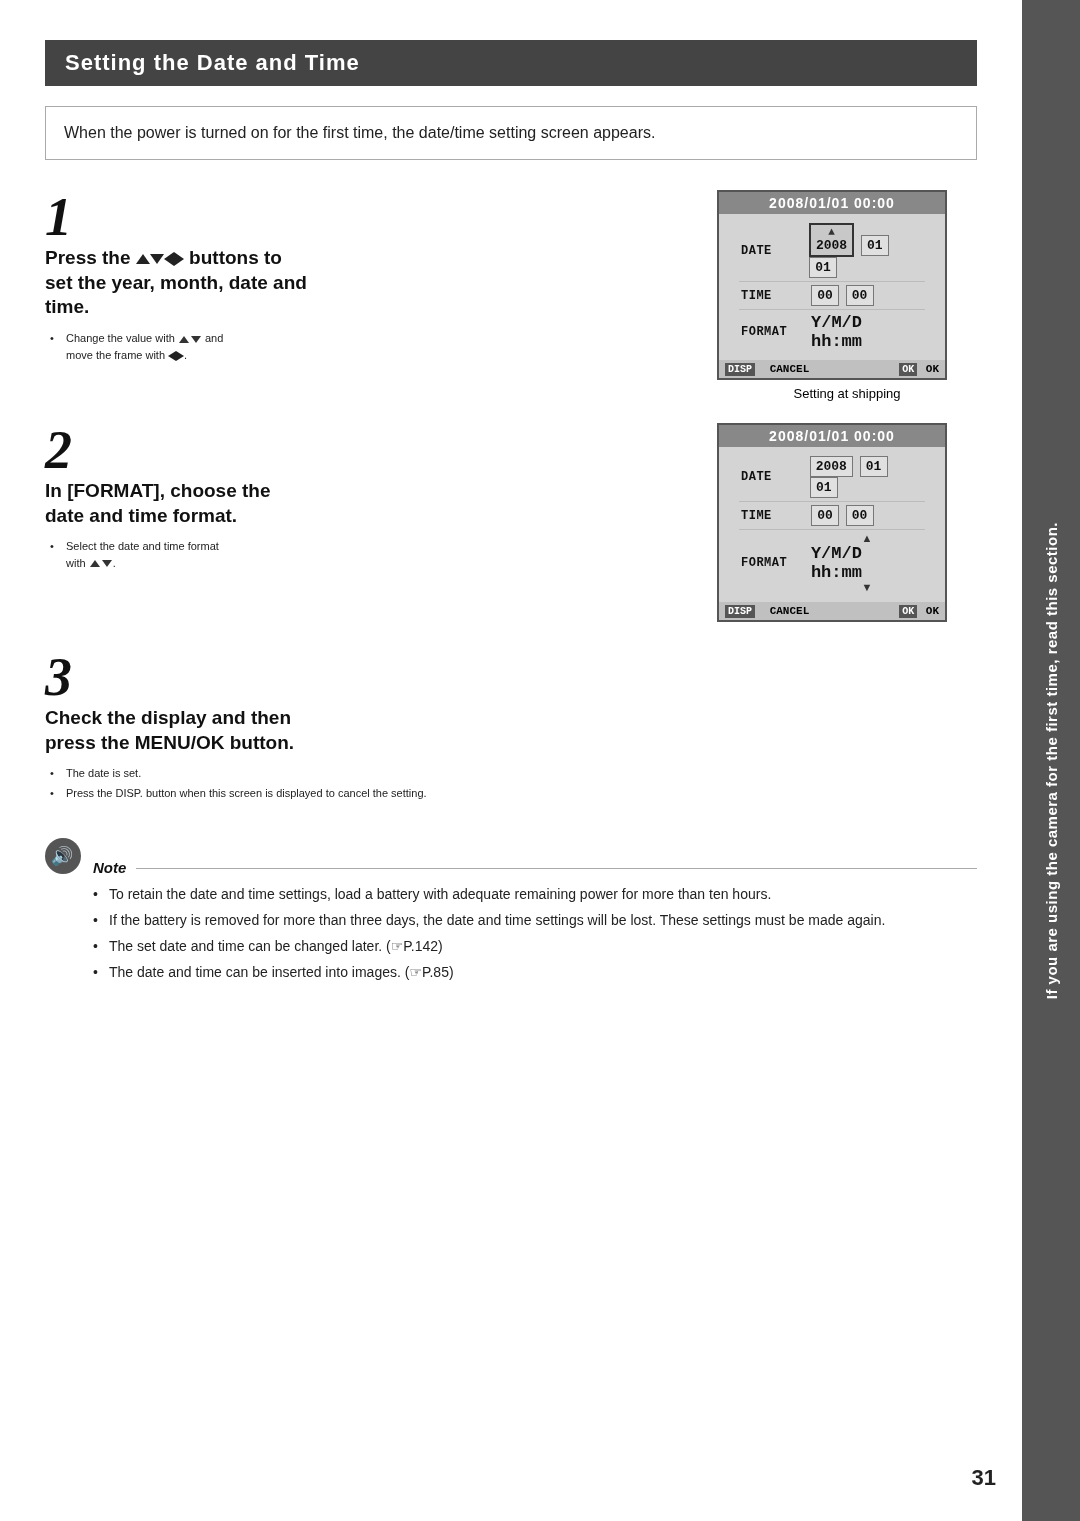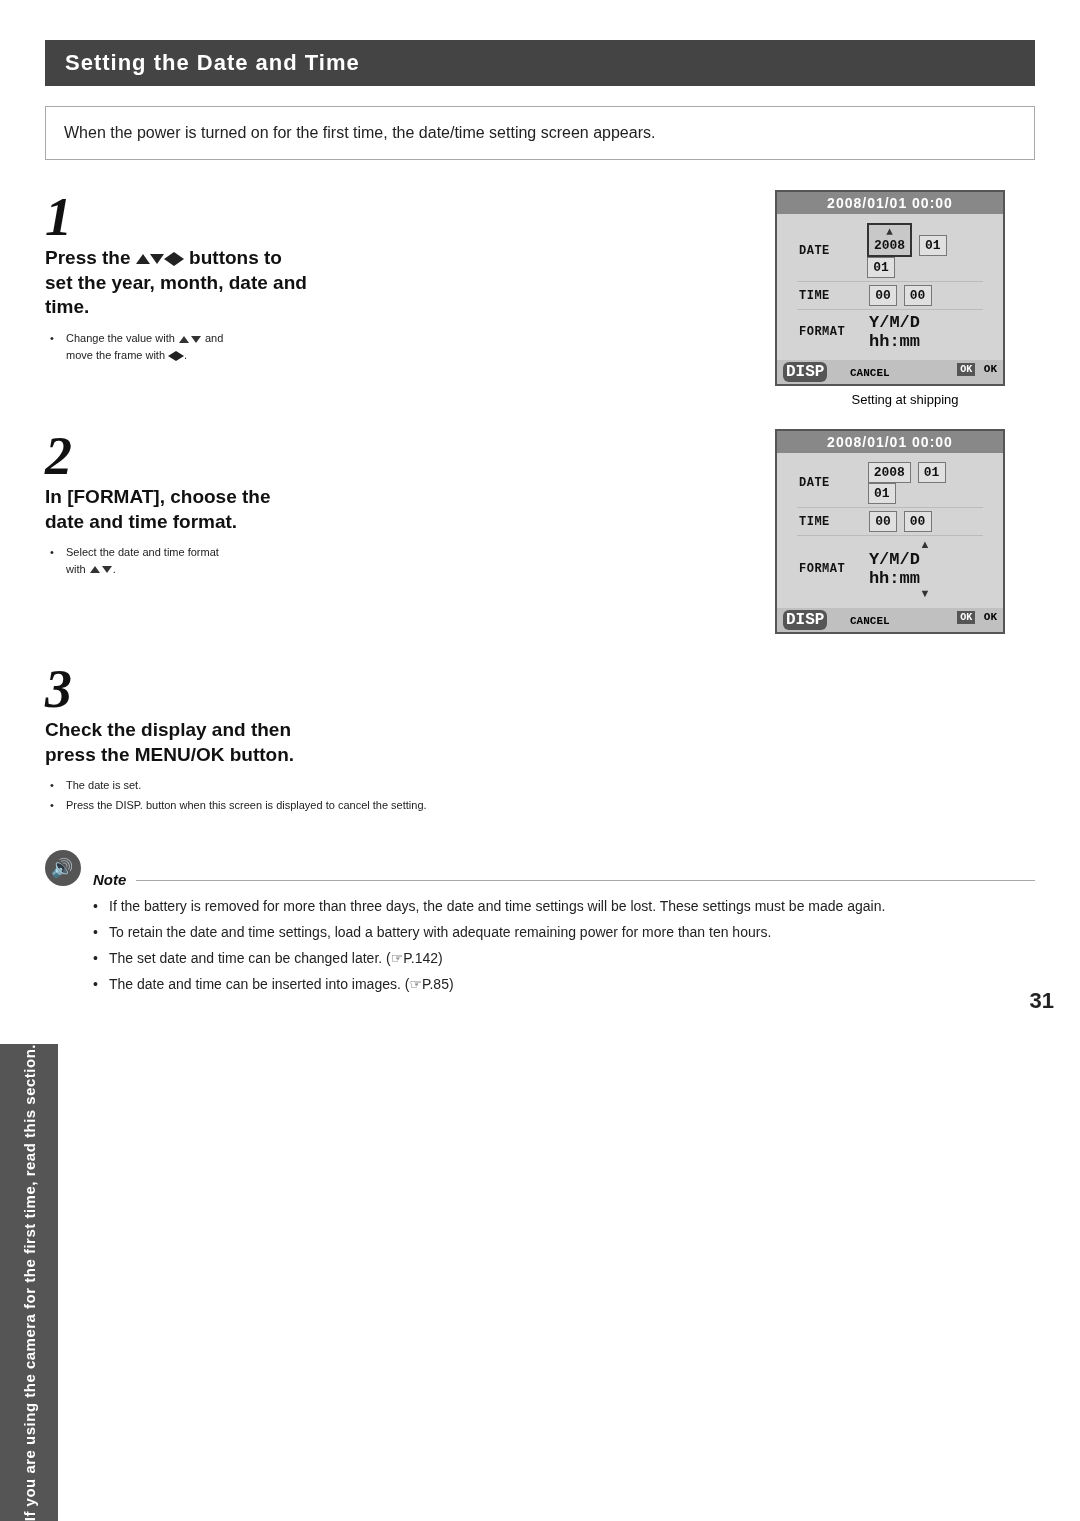--- a/index.html
+++ b/index.html
@@ -12,21 +12,20 @@
       position: relative;
       overflow: hidden;
     }
 
     .page-container {
       width: 1080px;
       height: 1521px;
       background: #ffffff;
       position: relative;
       display: flex;
-      flex-direction: column;
     }
 
     
     .right-sidebar {
       width: 58px;
       background: #555555;
       display: flex;
       align-items: center;
       justify-content: center;
       flex-shrink: 0;
@@ -219,25 +218,24 @@
       padding: 3px 6px;
       font-size: 11px;
       font-weight: bold;
       font-family: 'Courier New', monospace;
     }
 
     .disp-btn {
       background: #555;
       color: #fff;
       padding: 1px 3px;
-      font-size: 16px;
+      font-size: 10px;
       font-weight: bold;
       font-family: 'Courier New', monospace;
-      margin-right: 16px;
-      border-radius: 6px;
+      margin-right: 8px;
     }
 
     .ok-btn {
       background: #555;
       color: #fff;
       padding: 1px 3px;
       font-size: 10px;
       font-weight: bold;
       font-family: 'Courier New', monospace;
       margin-right: 2px;
@@ -560,22 +558,22 @@
       <div class="note-row">
         <div class="note-icon">
           <span class="note-icon-inner">🔊</span>
         </div>
         <div class="note-content">
           <div class="note-header-line">
             <span class="note-title">Note</span>
             <div class="note-dashes"></div>
           </div>
           <ul class="note-bullets">
+            <li>To retain the date and time settings, load a battery with adequate remaining power for more than ten hours.</li>
             <li>If the battery is removed for more than three days, the date and time settings will be lost. These settings must be made again.</li>
-            <li>To retain the date and time settings, load a battery with adequate remaining power for more than ten hours.</li>
             <li>The set date and time can be changed later. (☞P.142)</li>
             <li>The date and time can be inserted into images. (☞P.85)</li>
           </ul>
         </div>
       </div>
     </div>
 
     
     <div class="page-number">31</div>
   </div>

